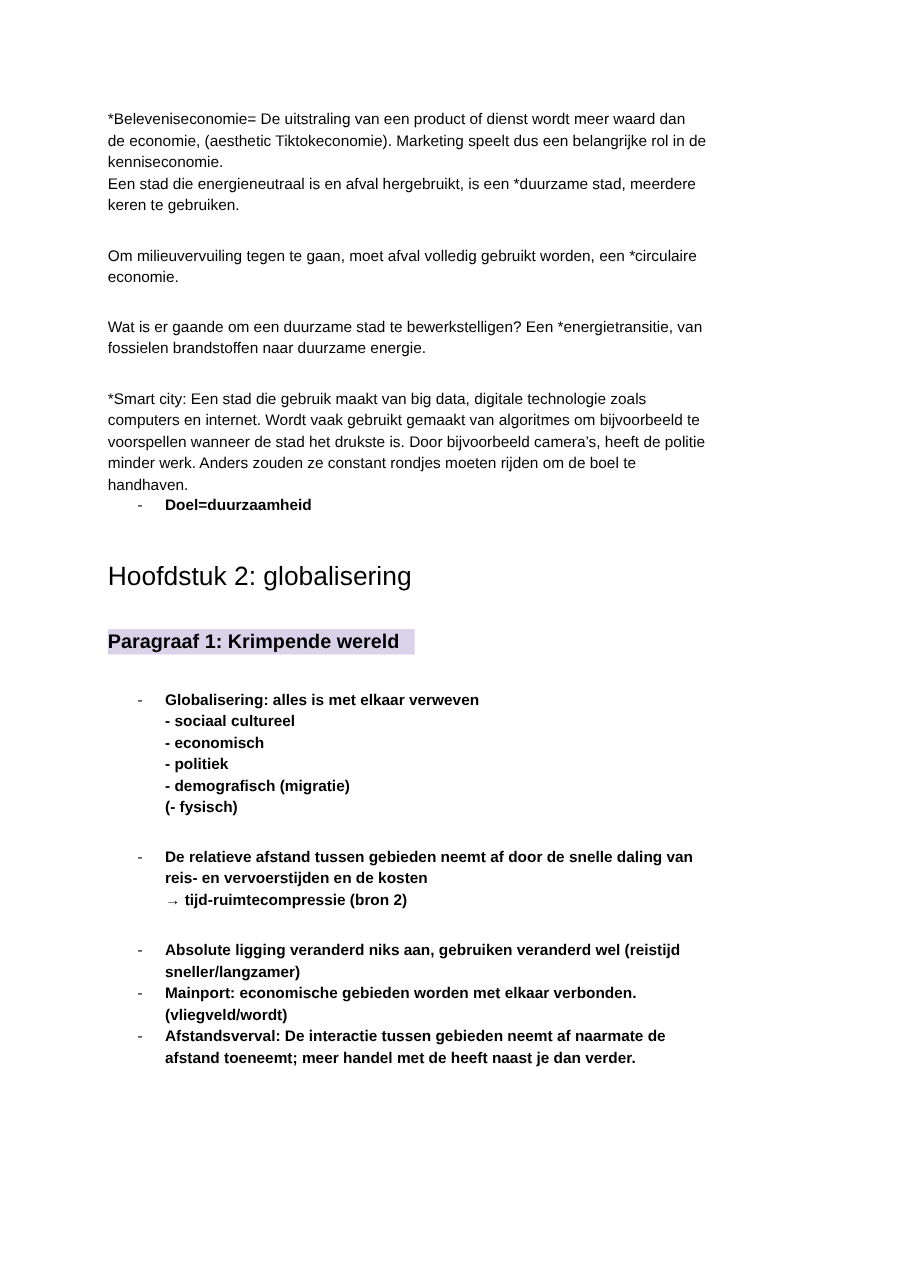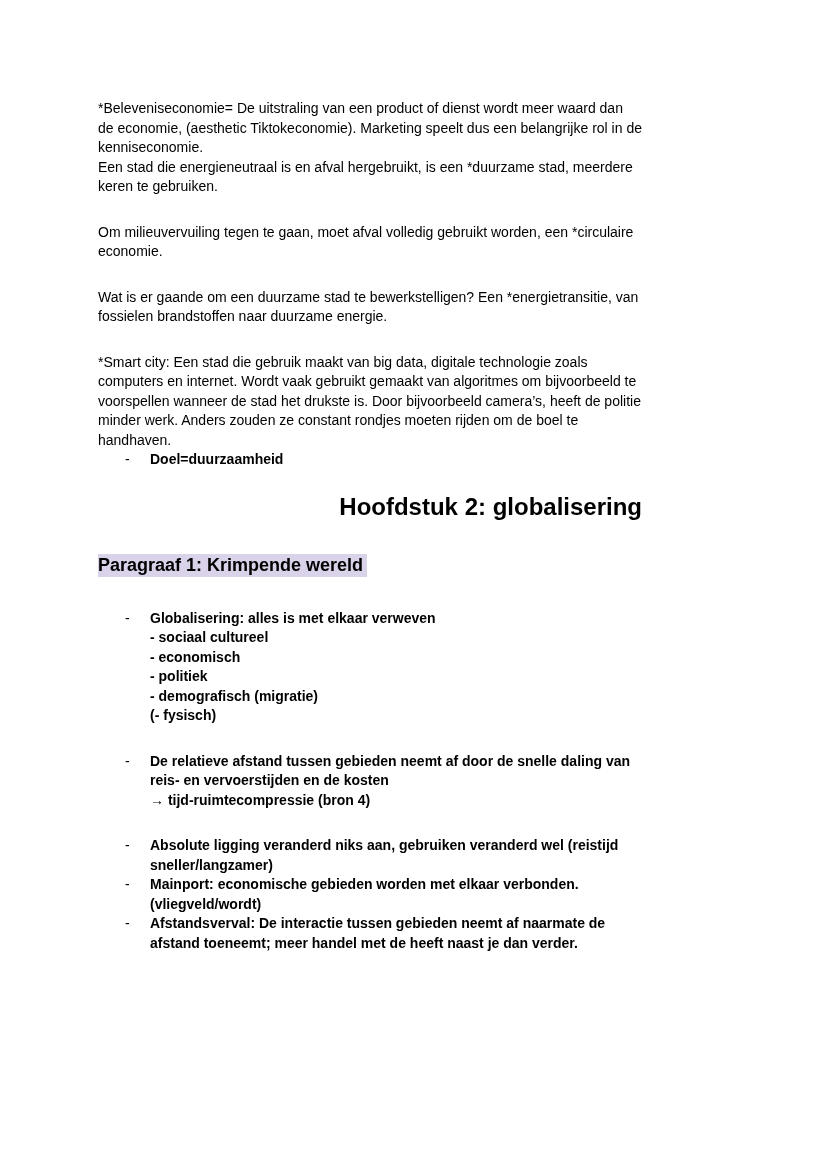--- a/index.html
+++ b/index.html
@@ -36,33 +36,33 @@
   }
   .bullet-text {
     flex: 1;
     white-space: pre-wrap;
     font-weight: bold;
   }
   .mb-gap { margin-bottom: 26px; }
   .chapter-heading {
     font-size: 24px;
     line-height: 33px;
-    font-weight: bold;
-    text-align: right;
-    margin: 20px 0 0 0;
+    font-weight: normal;
+    text-align: left;
+    margin: 38px 0 0 0;
   }
   .section-heading {
     font-size: 18px;
     line-height: 24px;
     font-weight: bold;
     margin: 30px 0 32px 0;
   }
   .highlight {
     background-color: var(--highlight, #d9d2e9);
-    padding: 1px 4px 2px 0;
+    padding: 1px 14px 2px 0;
   }
 </style>
 </head>
 <body>
 
 <div class="page">
 
   <p class="body-text"><span>*Beleveniseconomie= De uitstraling van een product of dienst wordt meer waard dan de economie, (aesthetic Tiktokeconomie). Marketing speelt dus een belangrijke rol in de kenniseconomie.
 Een stad die energieneutraal is en afval hergebruikt, is een </span><span class="italic">*duurzame stad,</span><span> meerdere keren te gebruiken.</span></p>
 
@@ -87,21 +87,21 @@
 - sociaal cultureel
 - economisch
 - politiek
 - demografisch (migratie)
 (- fysisch)</div>
   </div>
 
   <div class="bullet-item mb-gap">
     <span class="bullet-marker">-</span>
     <div class="bullet-text">De relatieve afstand tussen gebieden neemt af door de snelle daling van reis- en vervoerstijden en de kosten
-→ tijd-ruimtecompressie (bron 4)</div>
+→ tijd-ruimtecompressie (bron 2)</div>
   </div>
 
   <div class="bullet-item">
     <span class="bullet-marker">-</span>
     <div class="bullet-text">Absolute ligging veranderd niks aan, gebruiken veranderd wel (reistijd sneller/langzamer)</div>
   </div>
 
   <div class="bullet-item">
     <span class="bullet-marker">-</span>
     <div class="bullet-text">Mainport: economische gebieden worden met elkaar verbonden. (vliegveld/wordt)</div>

